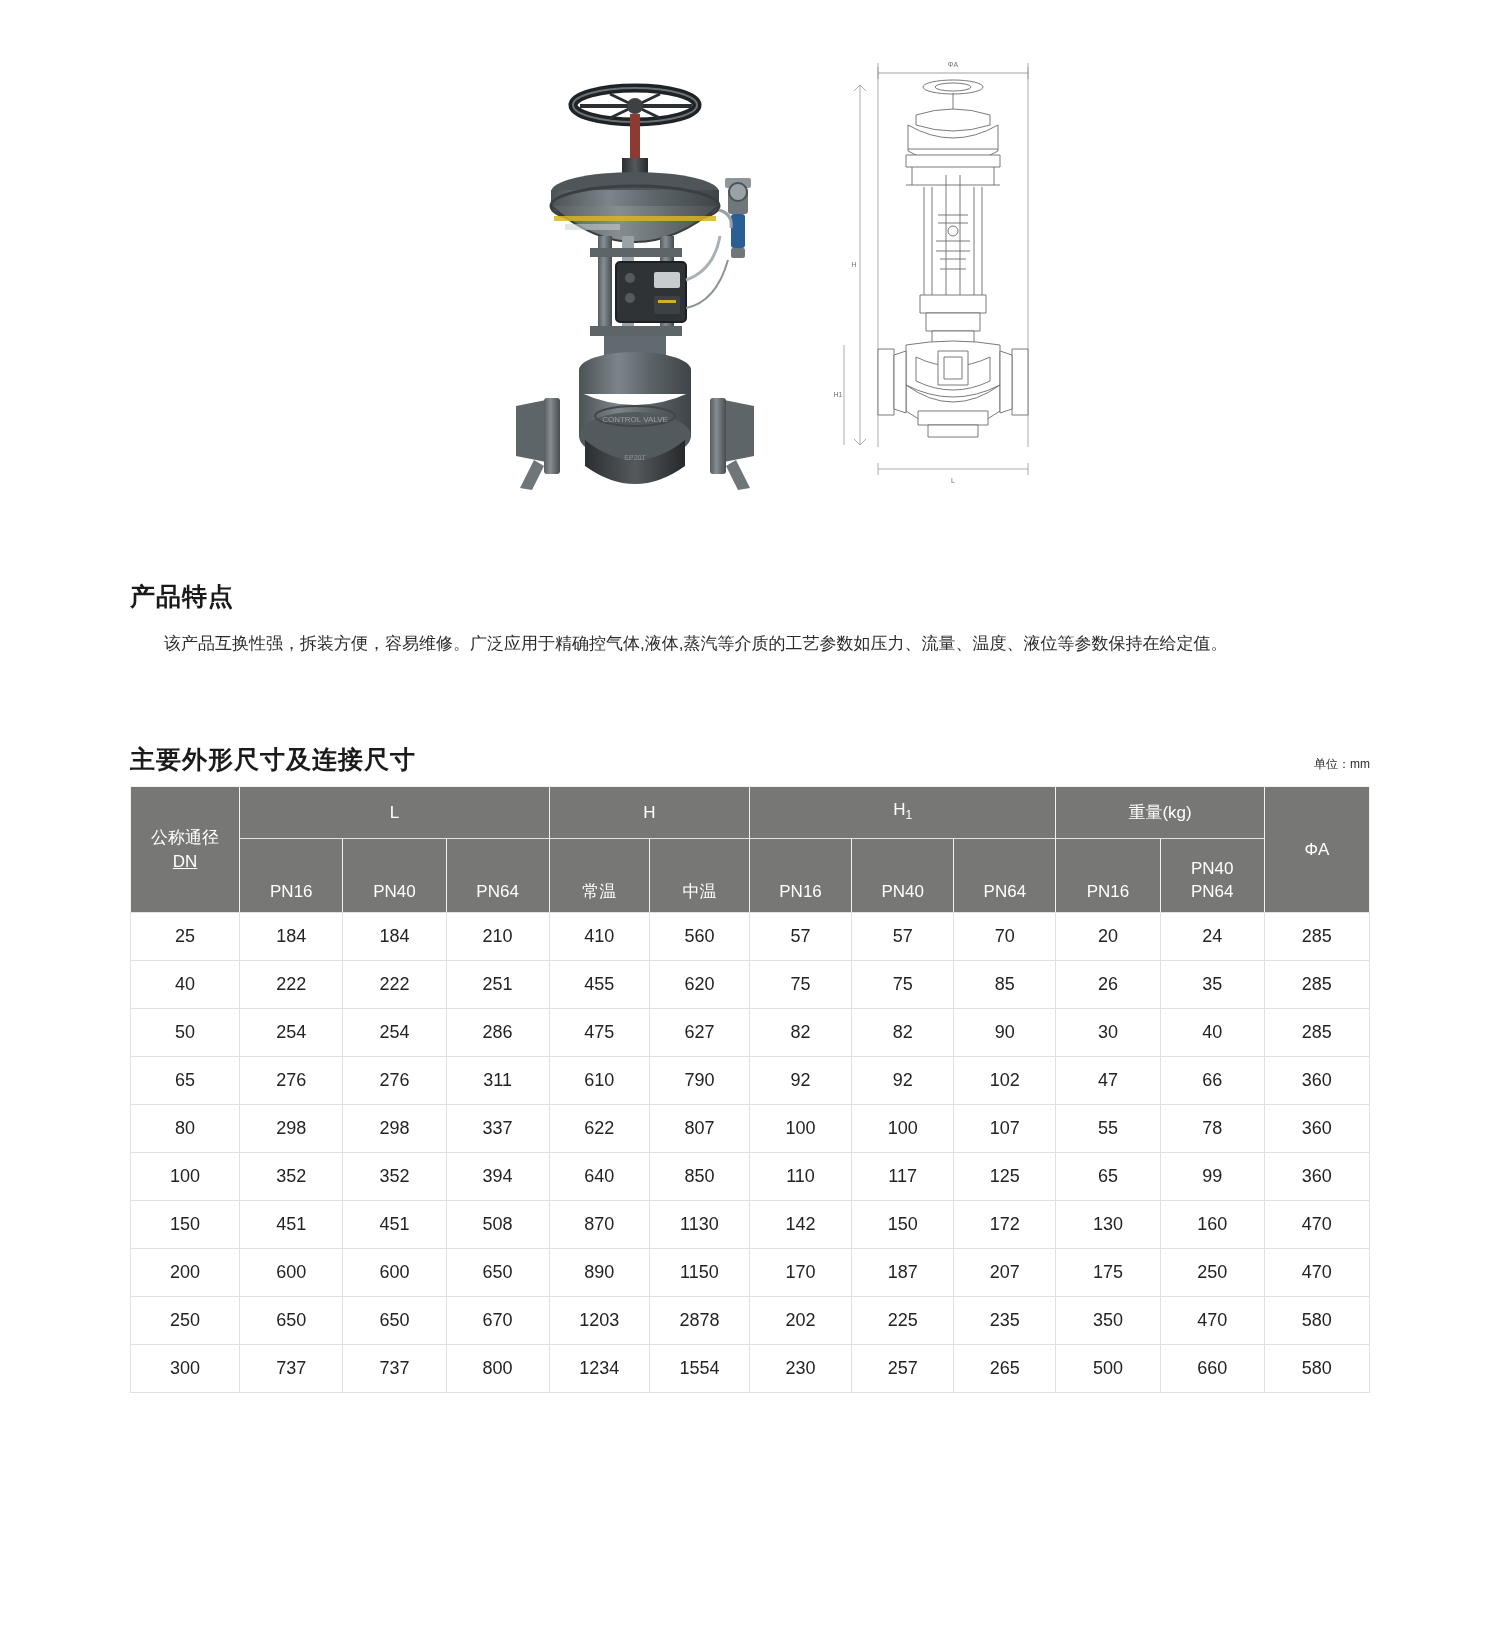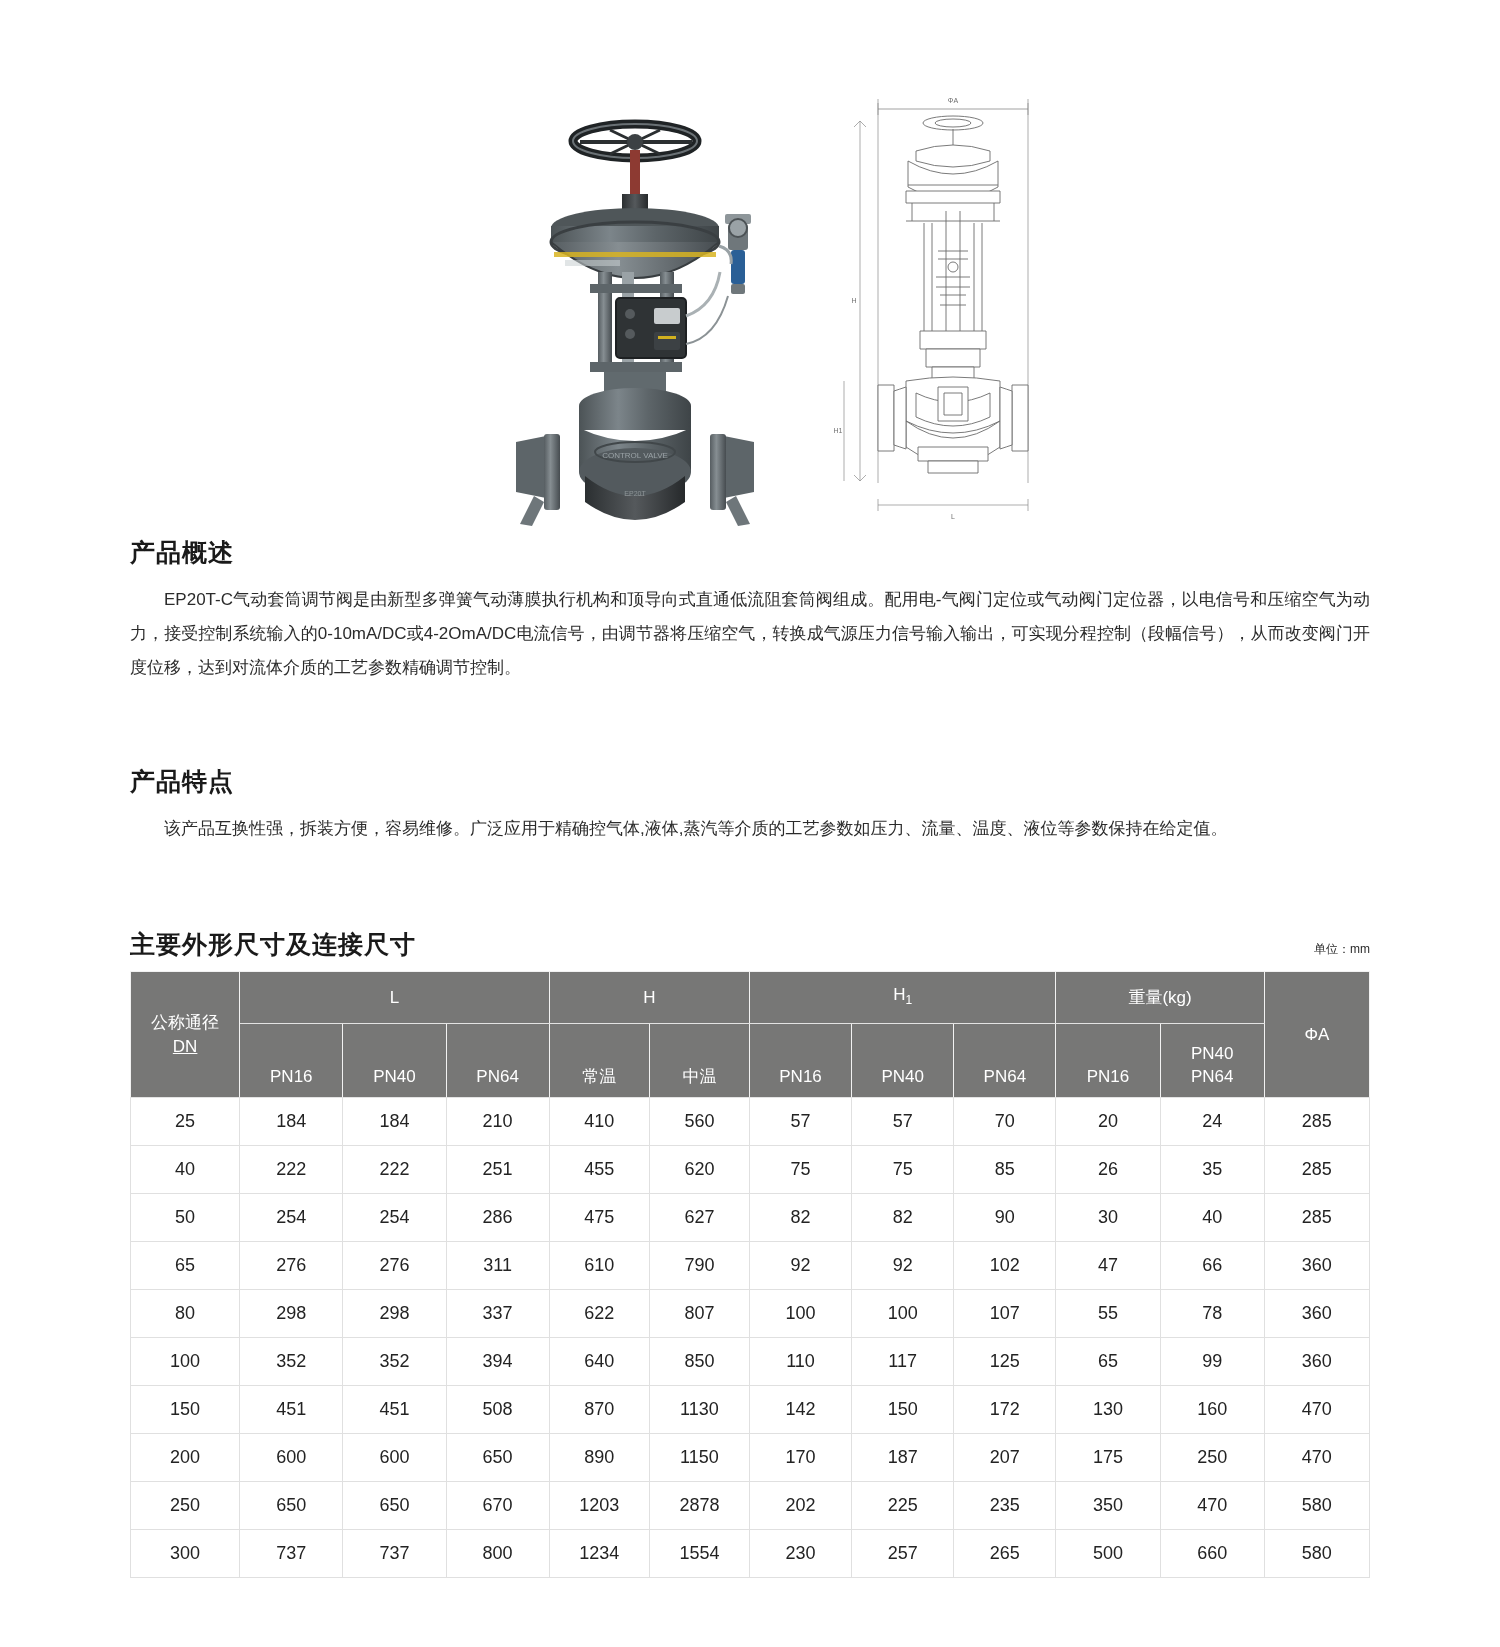--- a/index.html
+++ b/index.html
@@ -11,21 +11,20 @@
     font-family: "Liberation Sans", "DejaVu Sans", sans-serif;
     color: #231f20;
   }
   .page { position: relative; width: 1500px; min-height: 1647px; padding: 0; }
 
   
   .hero {
     position: relative;
     height: 500px;
     width: 1196px;
-    margin-top: 36px;
   }
   .photo-wrap {
     position: absolute;
     left: 470px; top: 40px;
     width: 330px; height: 450px;
   }
   .draw-wrap {
     position: absolute;
     left: 820px; top: 45px;
     width: 230px; height: 445px;
@@ -264,24 +263,20 @@
           <path d="M192 304 L208 304 L208 370 L192 370 Z"></path>
           <path d="M192 310 q-12 -4 -12 -4 l0 62 q0 0 12 -4 z"></path>
 
           <path d="M98 366 L168 366 L168 380 L98 380 Z"></path>
           <path d="M108 380 L158 380 L158 392 L108 392 Z"></path>
         </g>
       </svg>
     </div>
   </div>
 
-  <div class="section">
-    <h2 class="sec-title">产品概述</h2>
-    <p class="sec-body">EP20T-C气动套筒调节阀是由新型多弹簧气动薄膜执行机构和顶导向式直通低流阻套筒阀组成。配用电-气阀门定位或气动阀门定位器，以电信号和压缩空气为动力，接受控制系统输入的0-10mA/DC或4-2OmA/DC电流信号，由调节器将压缩空气，转换成气源压力信号输入输出，可实现分程控制（段幅信号），从而改变阀门开度位移，达到对流体介质的工艺参数精确调节控制。</p>
-  </div>
 
   <div class="gap-b"></div>
 
   <div class="section">
     <h2 class="sec-title">产品特点</h2>
     <p class="sec-body">该产品互换性强，拆装方便，容易维修。广泛应用于精确控气体,液体,蒸汽等介质的工艺参数如压力、流量、温度、液位等参数保持在给定值。</p>
   </div>
 
   <div class="gap-d"></div>
 

